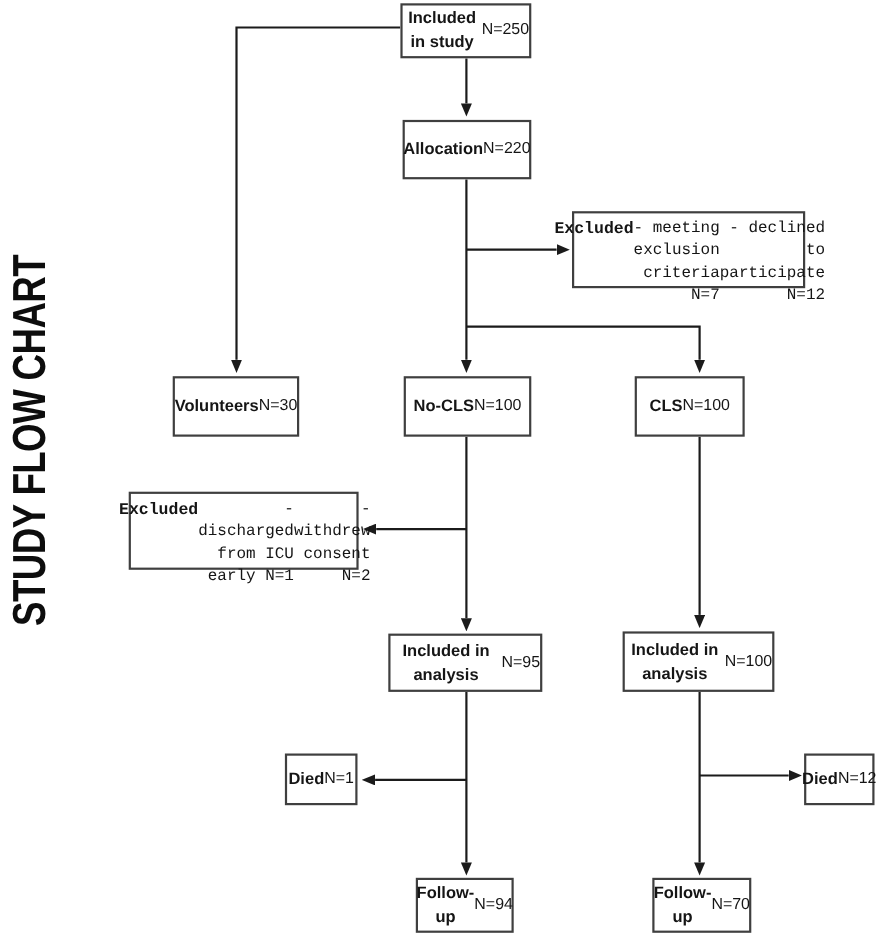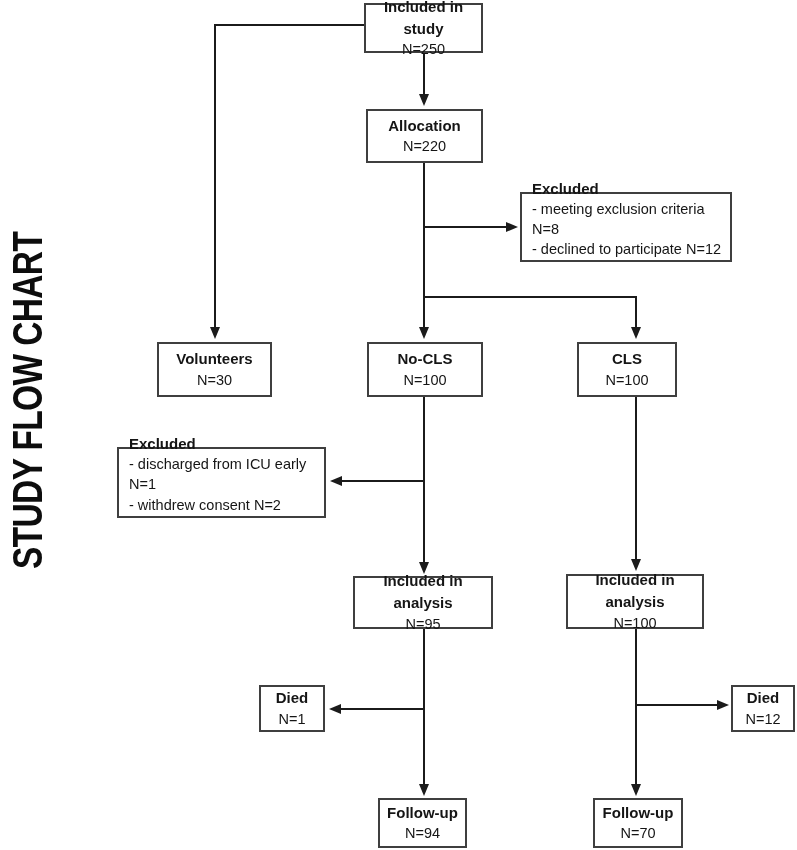--- a/index.html
+++ b/index.html
@@ -29,34 +29,35 @@
     transform-origin: 50% 50%;
     white-space: nowrap;
   }
 
   .box {
     position: absolute;
     background: #ffffff;
     border: 2px solid #3f3f3f;
     box-sizing: border-box;
     display: flex;
-    flex-direction: column;
+    flex-direction: row;
     align-items: center;
     justify-content: center;
     text-align: center;
     line-height: 1.45;
   }
   .box-title { font-weight: bold; font-size: 15px; }
   .box-n { font-size: 14.5px; }
 
   .box.excl {
     align-items: flex-start;
-    text-align: left;
+    text-align: right;
     padding: 4px 8px 21px 10px;
     line-height: 1.4;
+    font-family: Liberation Mono, monospace;
   }
   .box.excl .box-title { font-size: 15px; }
   .box-line { font-size: 14.5px; }
 </style>
 </head>
 <body>
 
 <div id="canvas">
 
   <svg id="flow-svg" viewBox="0 0 797 850" xmlns="http://www.w3.org/2000/svg">
@@ -100,21 +101,21 @@
     <div class="box-n">N=250</div>
   </div>
 
   <div class="box" style="left:366px;top:109px;width:117px;height:54px">
     <div class="box-title">Allocation</div>
     <div class="box-n">N=220</div>
   </div>
 
   <div class="box excl" style="left:520px;top:192px;width:212px;height:70px">
     <div class="box-title">Excluded</div>
-    <div class="box-line">- meeting exclusion criteria N=8</div>
+    <div class="box-line">- meeting exclusion criteria N=7</div>
     <div class="box-line">- declined to participate N=12</div>
   </div>
 
   <div class="box" style="left:157px;top:342px;width:115px;height:55px">
     <div class="box-title">Volunteers</div>
     <div class="box-n">N=30</div>
   </div>
 
   <div class="box" style="left:367px;top:342px;width:116px;height:55px">
     <div class="box-title">No-CLS</div>

